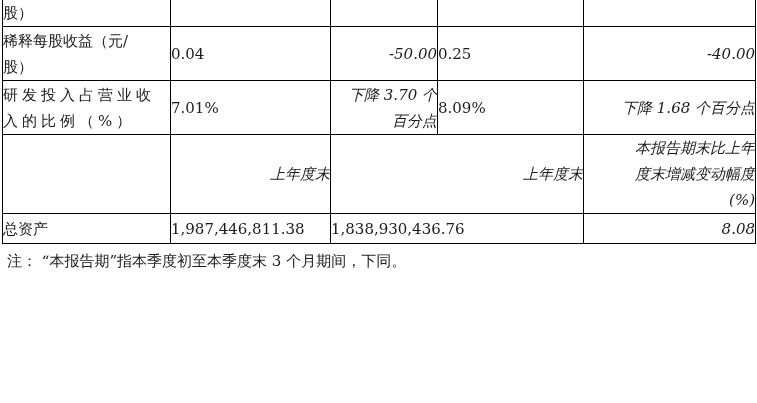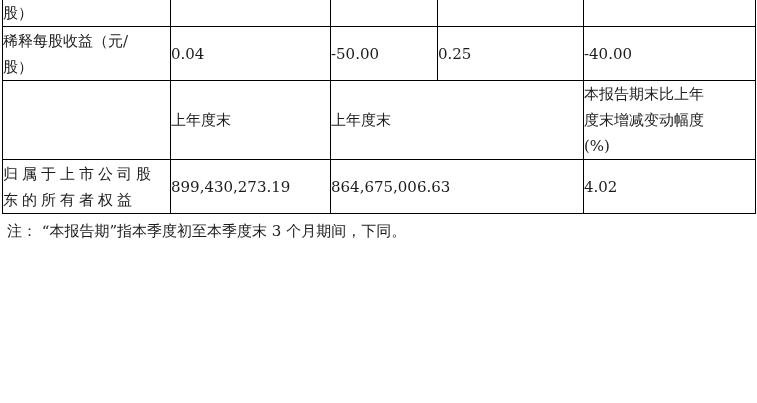--- a/index.html
+++ b/index.html
@@ -32,23 +32,24 @@
     padding: 1px 5px 1px 7px;
     white-space: pre-line;
   }
   td.spread { letter-spacing: 4px; }
   td.num {
     text-align: left;
     padding-right: 12px;
     white-space: nowrap;
   }
   td.ctr {
-    text-align: left;
+    text-align: right;
     white-space: pre-line;
     line-height: 25px;
+    font-style: italic;
   }
   .note {
     margin: 7px 0 0 7px;
     line-height: 20px;
   }
 </style>
 </head>
 <body>
 
 <table class="fin">
@@ -69,33 +70,41 @@
     <td class="ctr"></td>
   </tr>
   <tr style="height:54px">
     <td class="lbl">稀释每股收益（元/
 股）</td>
     <td class="num">0.04</td>
     <td class="ctr">-50.00</td>
     <td class="num">0.25</td>
     <td class="ctr">-40.00</td>
   </tr>
+  <tr style="height:54px">
+    <td class="lbl spread">研发投入占营业收
+入的比例（%）</td>
+    <td class="num">7.01%</td>
+    <td class="ctr">下降 3.70 个
+百分点</td>
+    <td class="num">8.09%</td>
+    <td class="ctr">下降 1.68 个百分点</td>
+  </tr>
 
   <tr style="height:76px">
     <td class="lbl"></td>
     <td class="ctr">上年度末</td>
     <td class="ctr" colspan="2">上年度末</td>
     <td class="ctr">本报告期末比上年
 度末增减变动幅度
 (%)</td>
   </tr>
 
-  <tr style="height:54px">
-    <td class="lbl spread">归属于上市公司股
-东的所有者权益</td>
-    <td class="num">899,430,273.19</td>
-    <td class="num" colspan="2">864,675,006.63</td>
-    <td class="ctr">4.02</td>
+  <tr style="height:30px">
+    <td class="lbl">总资产</td>
+    <td class="num">1,987,446,811.38</td>
+    <td class="num" colspan="2">1,838,930,436.76</td>
+    <td class="ctr">8.08</td>
   </tr>
 </tbody>
   </table>
 
 <div class="note">注： “本报告期”指本季度初至本季度末 3 个月期间，下同。</div>
 
 </body></html>

